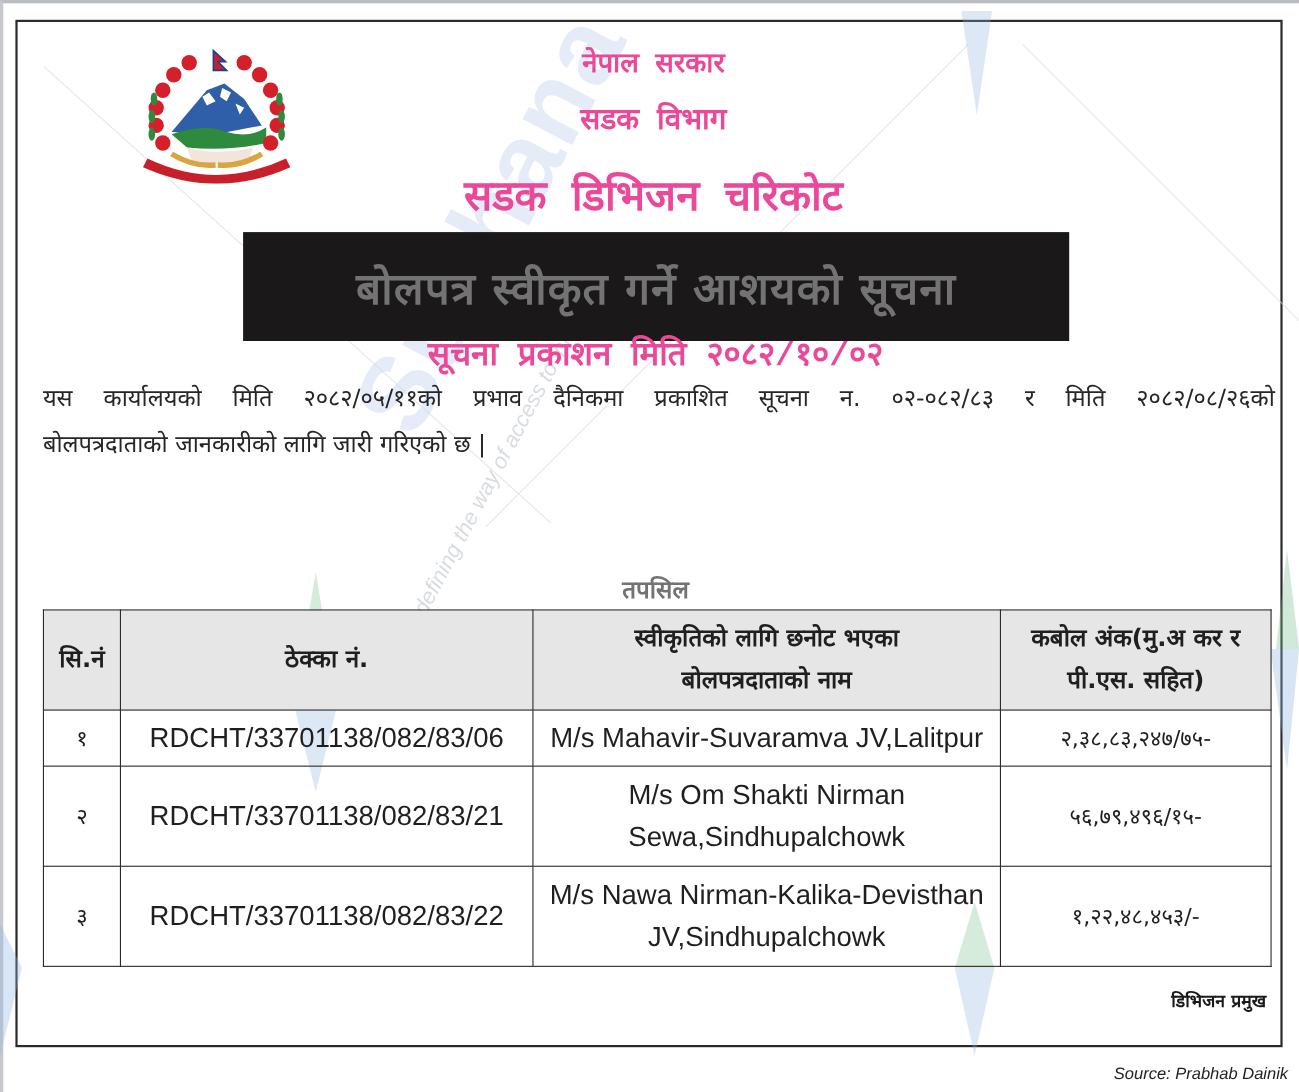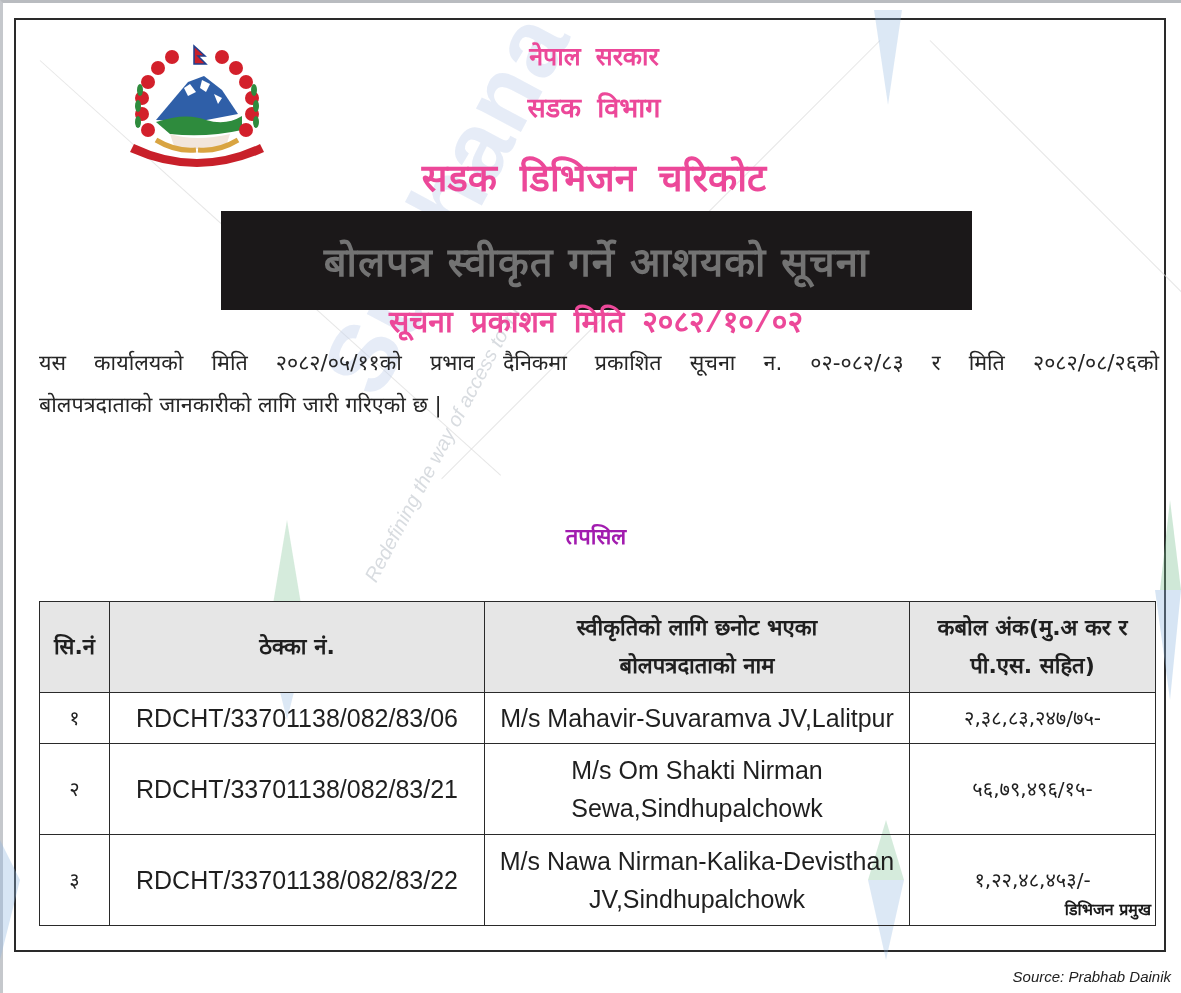--- a/index.html
+++ b/index.html
@@ -130,31 +130,30 @@
   .body-para .line.last {
     text-align-last: left;
   }
   .schedule-title {
     position: absolute;
     left: 596px;
     top: 520px;
     transform: translateX(-50%);
     font-size: 22px;
     font-weight: bold;
-    color: #a21caf;
+    color: #737373;
   }
 
   table.tender {
     position: absolute;
     left: 39px;
     top: 554px;
     width: 1116px;
     border-collapse: collapse;
     table-layout: fixed;
-    margin-top: 47px;
   }
   table.tender th, table.tender td {
     border: 1.5px solid #2a2a2a;
     text-align: center;
     vertical-align: middle;
     padding: 0 4px;
     color: #1f1f1f;
   }
   table.tender th {
     background: #e6e6e6;

